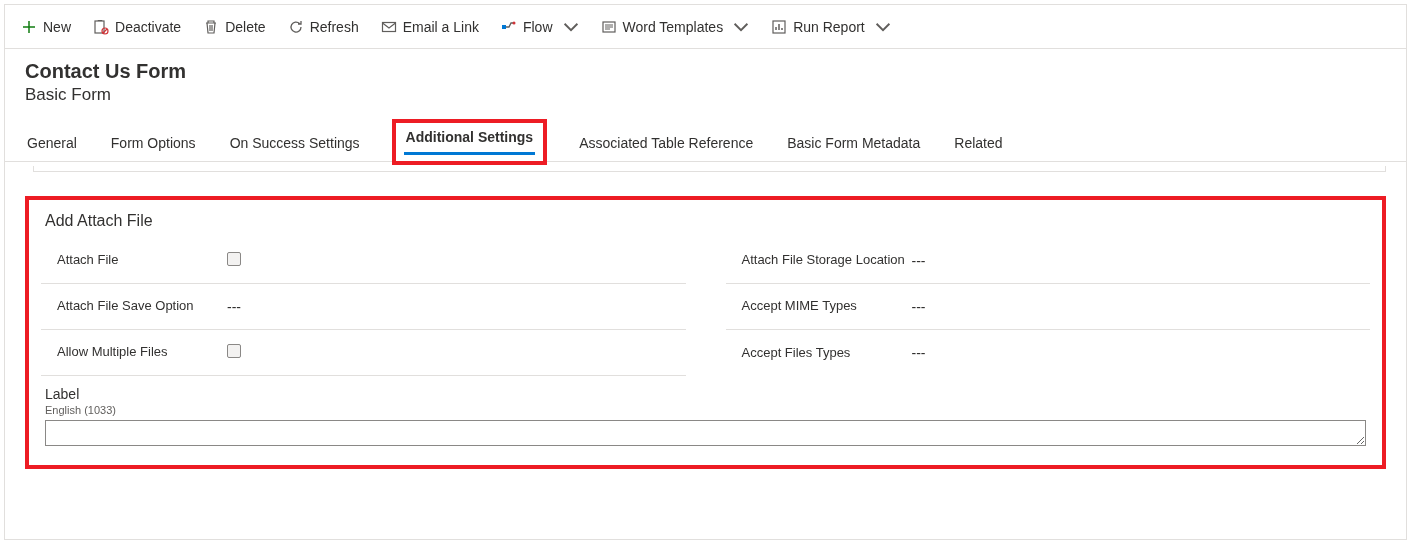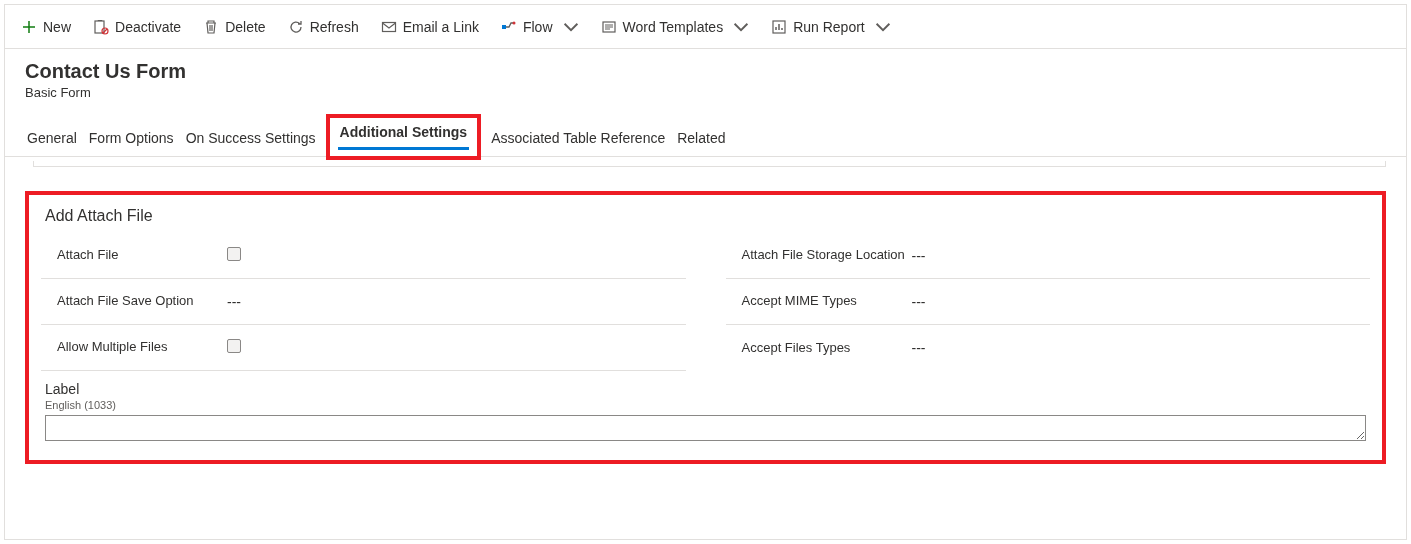--- a/index.html
+++ b/index.html
@@ -35,25 +35,25 @@
     color: #323130;
     font-size: 14px;
   }
   .cmd svg { width: 16px; height: 16px; flex-shrink: 0; }
   .chev { width: 10px; height: 10px; margin-left: 4px; }
   
   .rec-header {
     padding: 10px 20px 0 20px;
   }
   .rec-title { font-size: 20px; font-weight: 600; line-height: 1.2; }
-  .rec-sub { font-size: 13px; color: #323130; margin-top: 2px; }
+  .rec-sub { font-size: 17px; color: #323130; margin-top: 2px; }
   
   .tabbar {
     display: flex;
-    gap: 8px;
+    gap: 30px;
     padding: 0 20px;
     margin-top: 14px;
     border-bottom: 1px solid #e1dfdd;
     align-items: flex-end;
   }
   .tab {
     padding: 10px 2px 10px 2px;
     cursor: pointer;
     font-size: 14px;
     position: relative;
@@ -215,20 +215,21 @@
   </div>
 
   <div class="tabbar">
     <div class="tab">General</div>
     <div class="tab">Form Options</div>
     <div class="tab">On Success Settings</div>
     <div class="tab-highlight">
       <div class="tab active" style="padding-top:0;">Additional Settings</div>
     </div>
     <div class="tab">Associated Table Reference</div>
+    <div class="tab">Basic Form Metadata</div>
     <div class="tab">Related</div>
   </div>
 
   <div class="thin-box"></div>
 
   <div class="redbox">
     <div class="section-title">Add Attach File</div>
 
     <div class="two-col">
 

